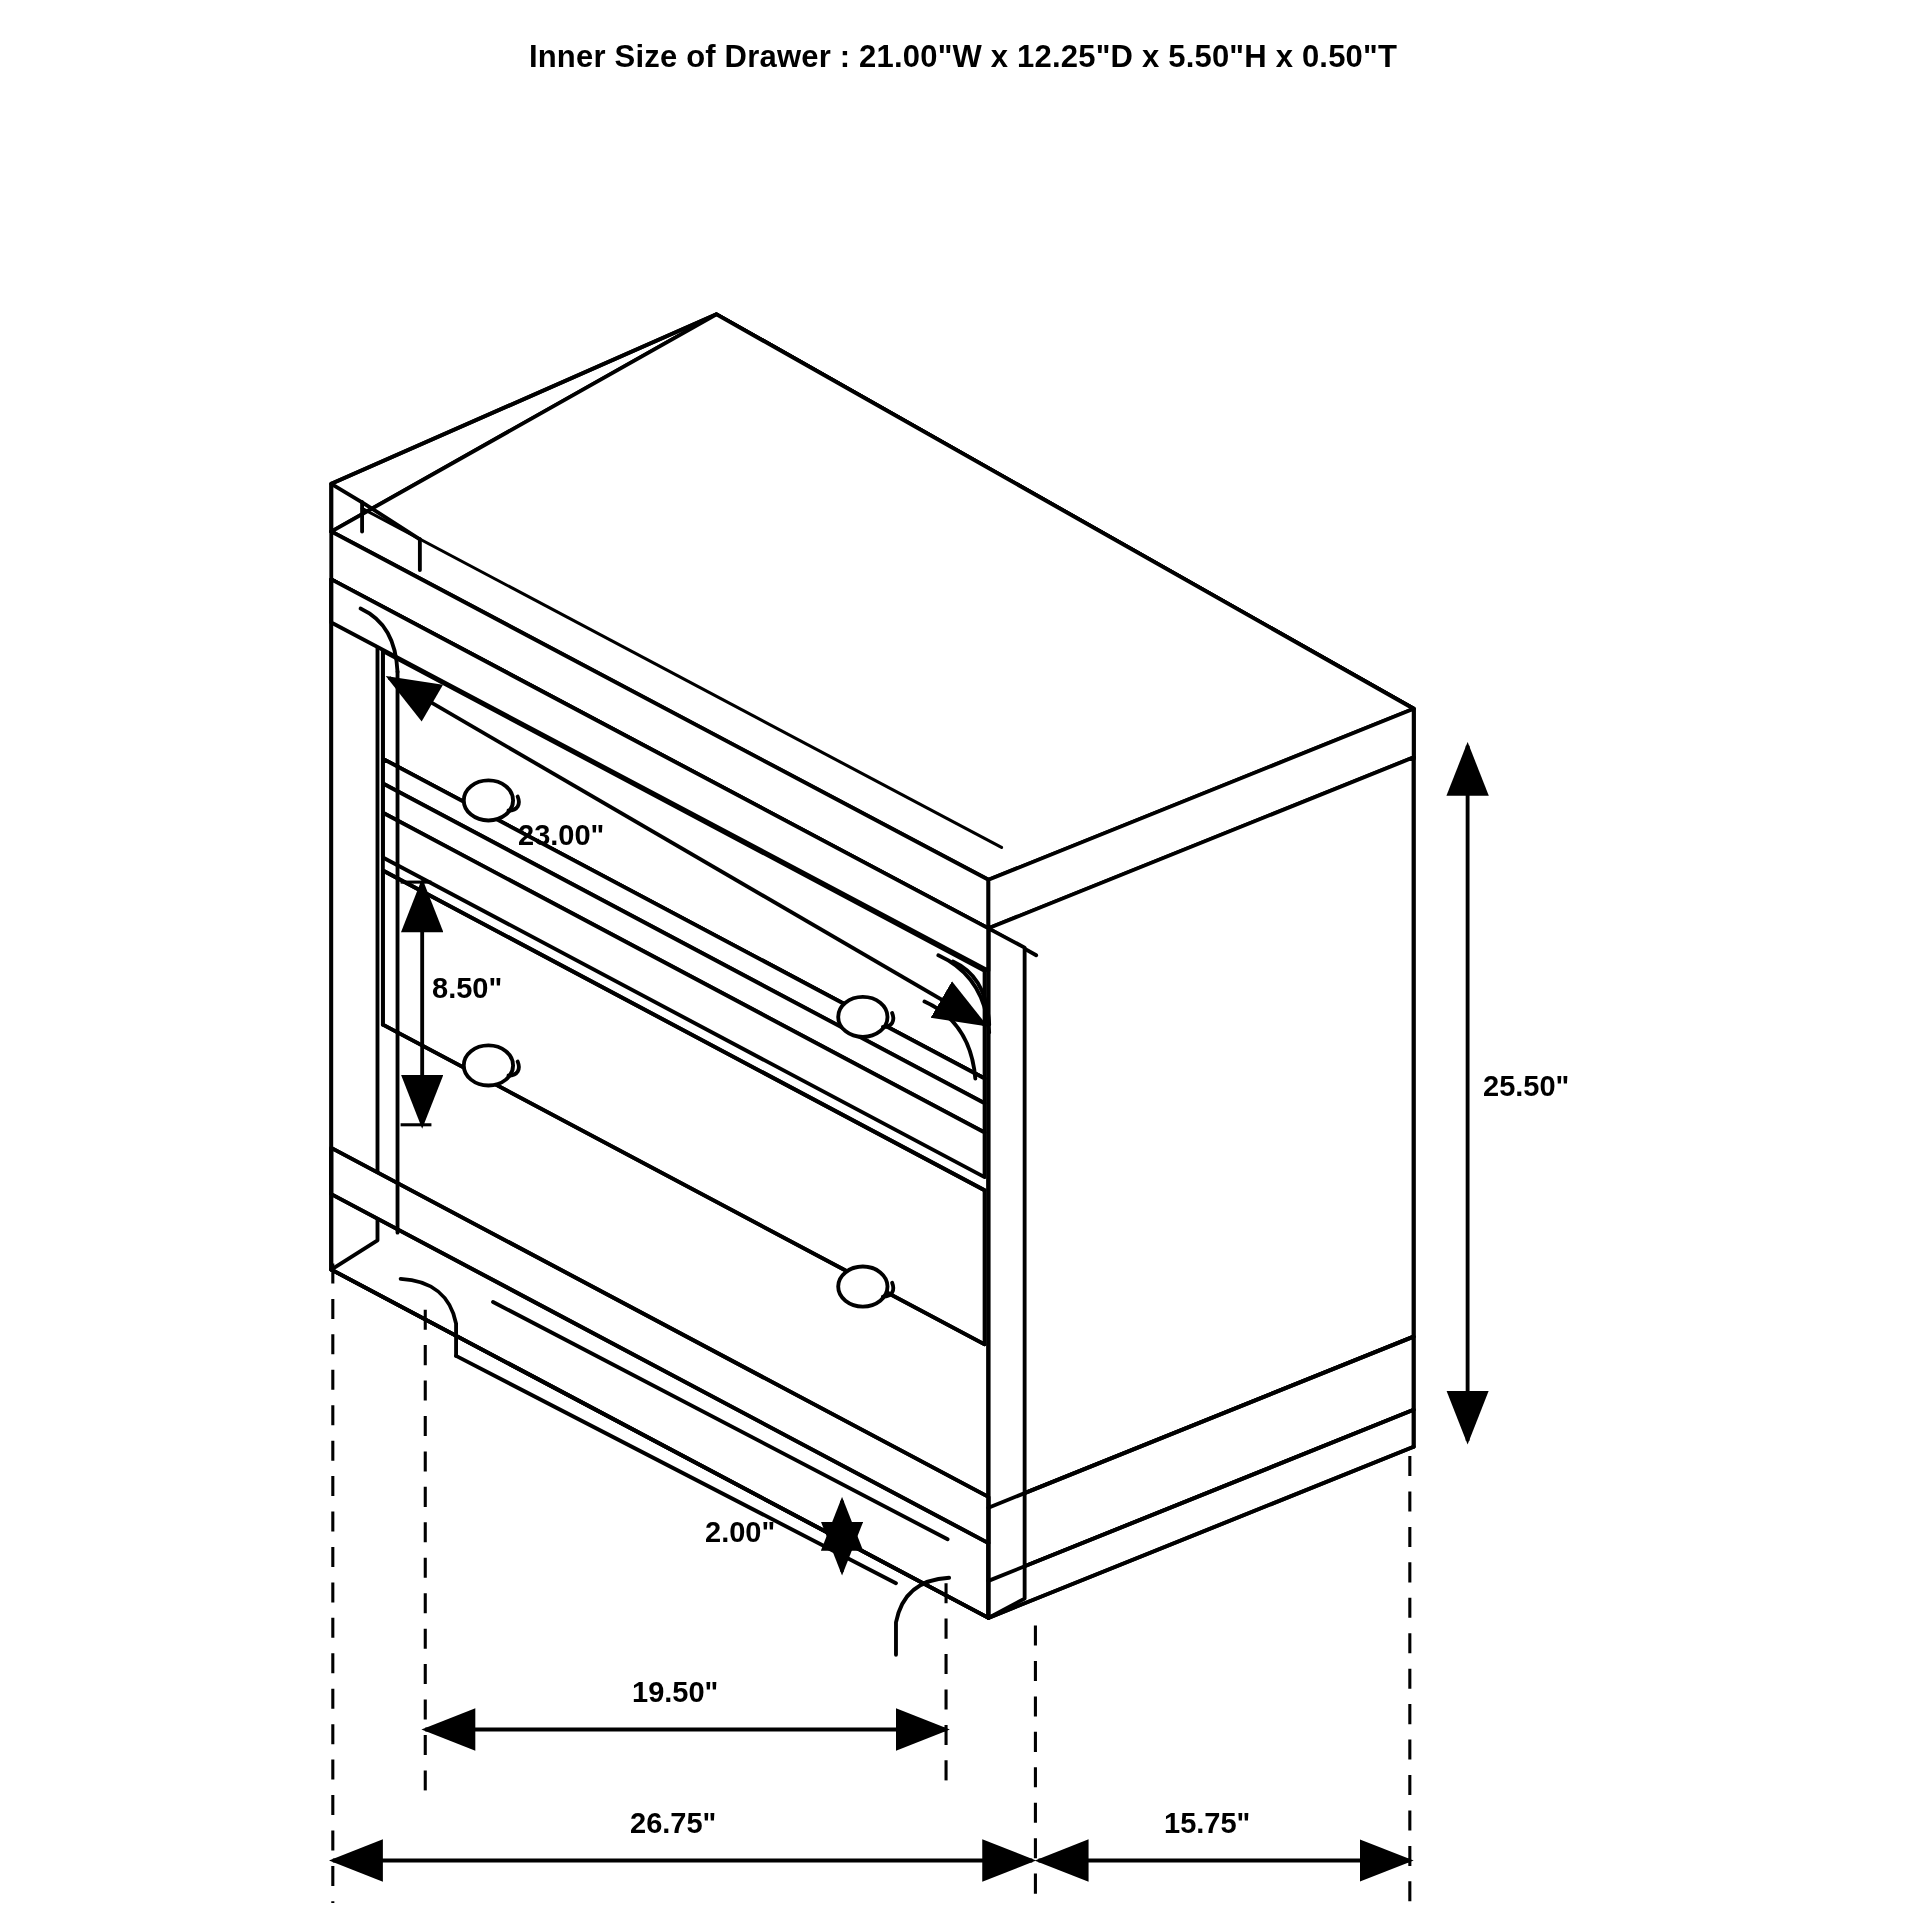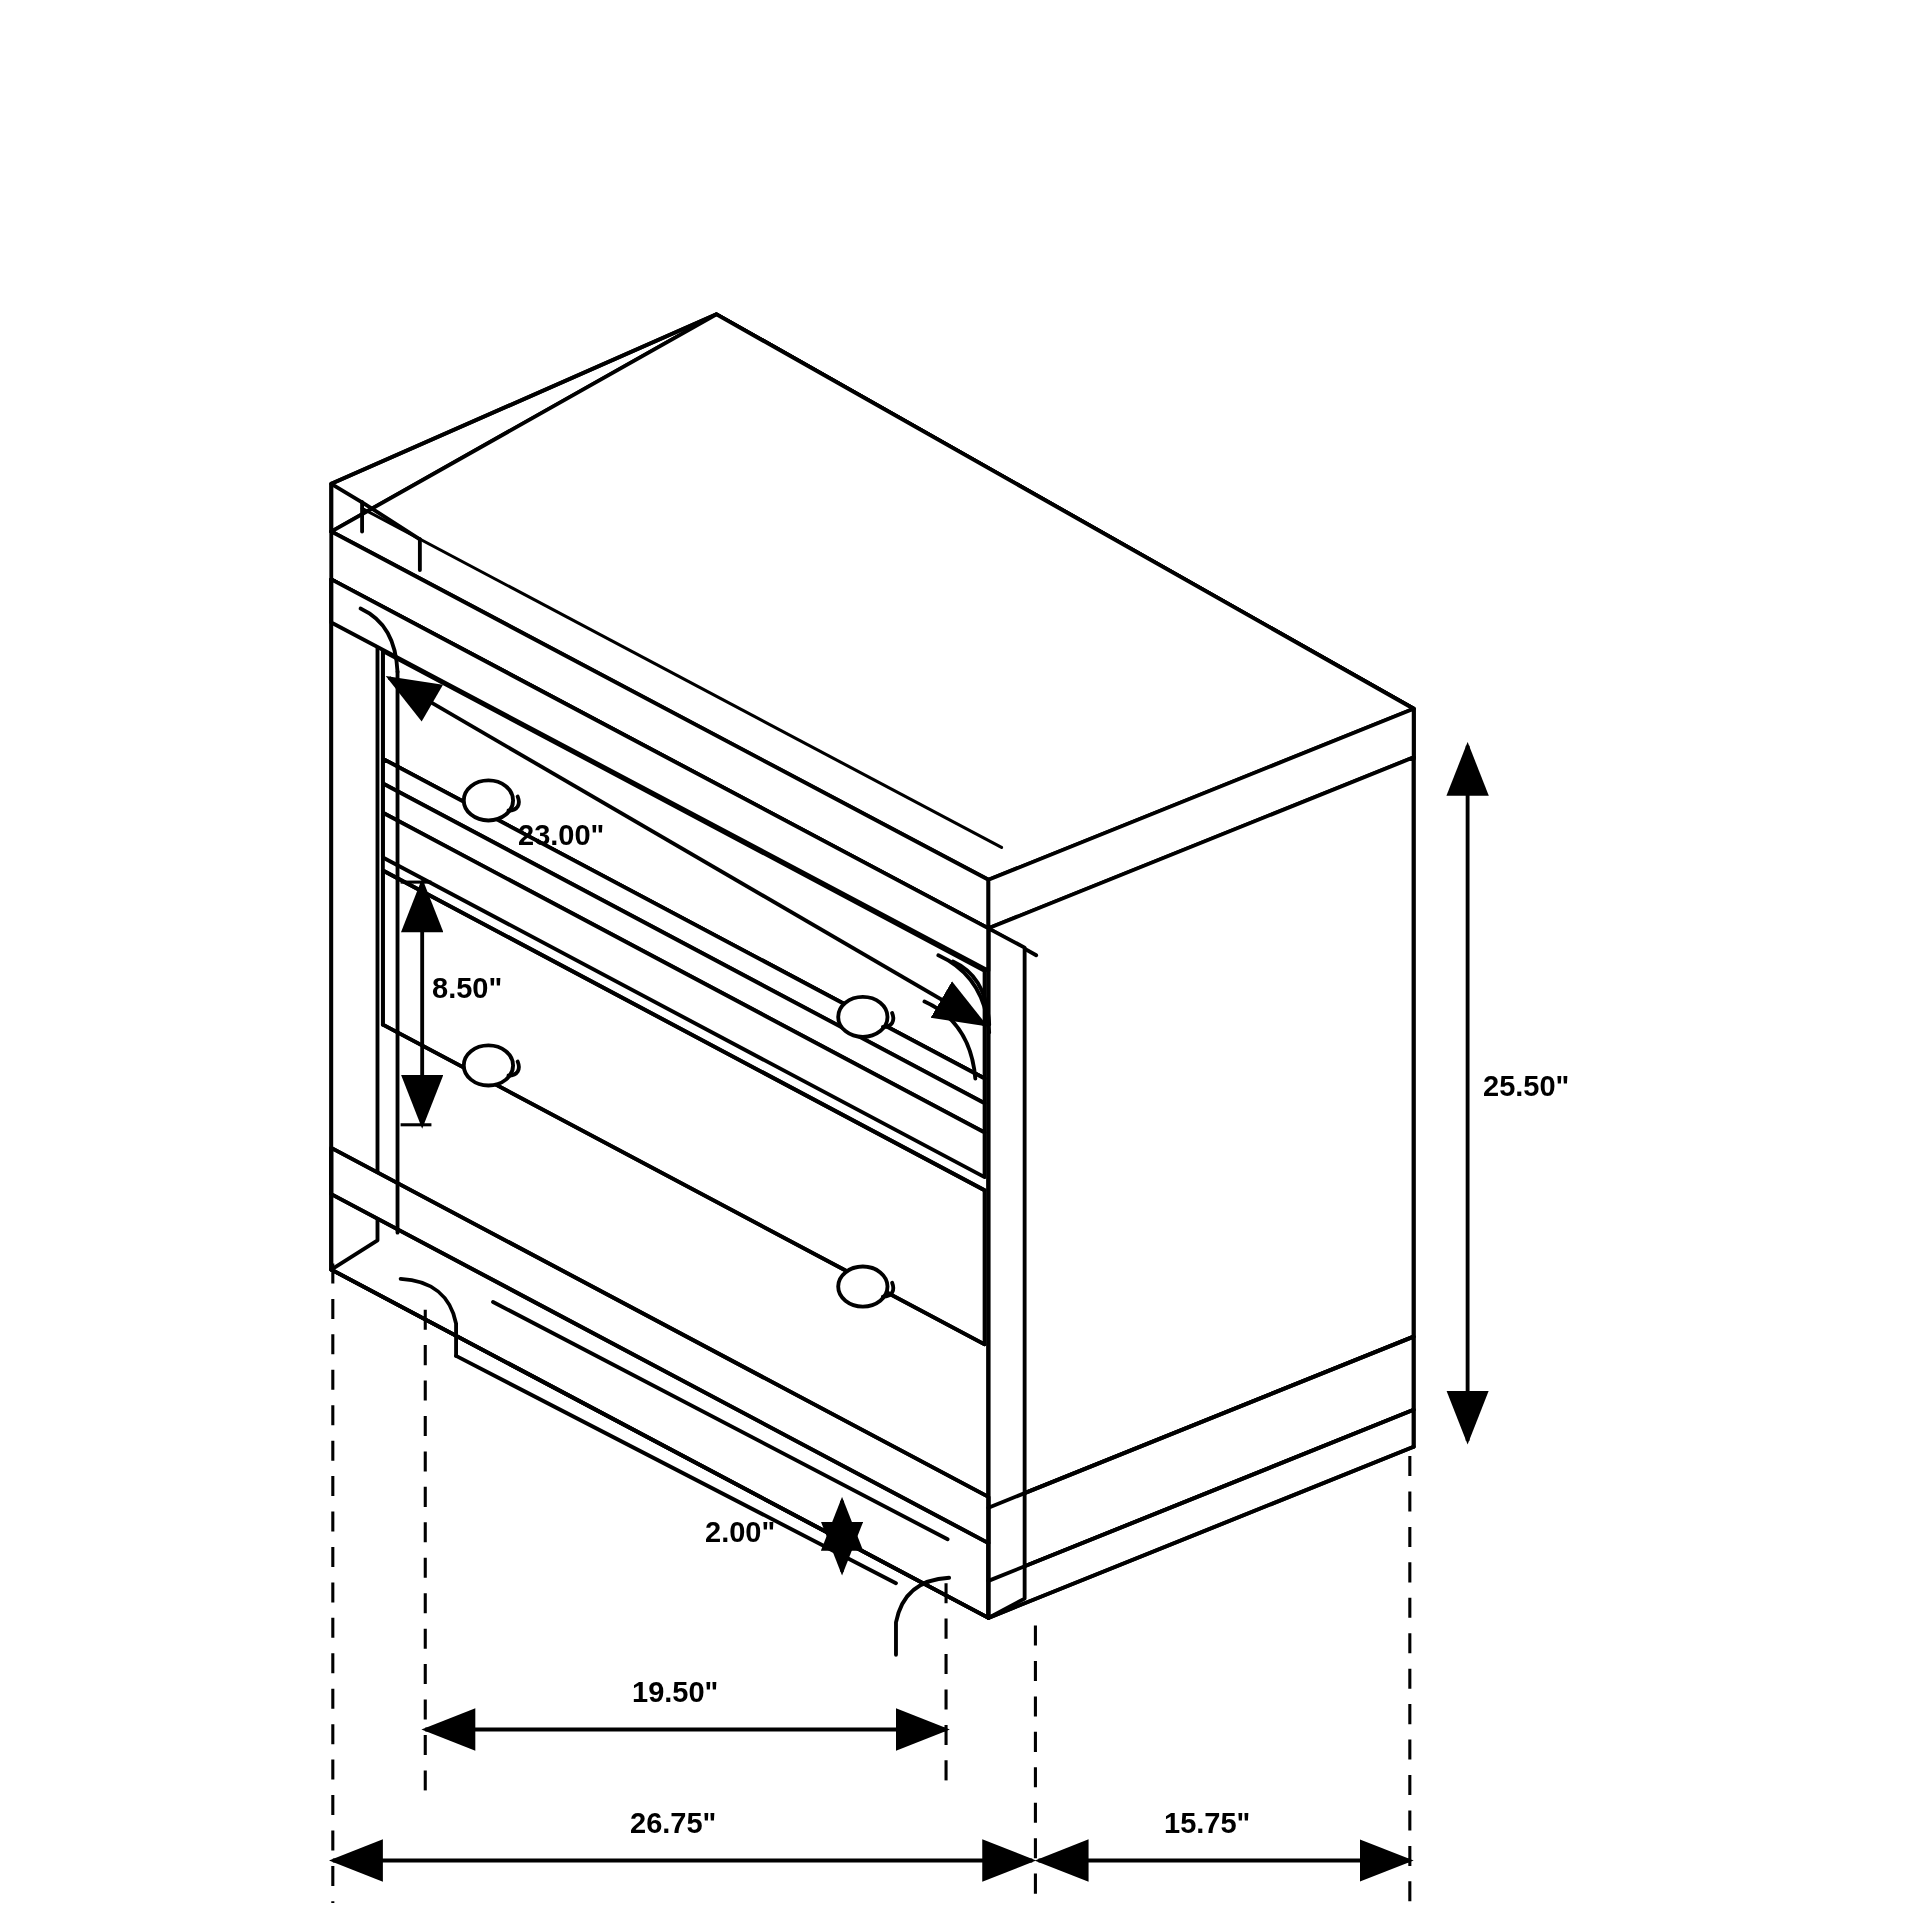--- a/index.html
+++ b/index.html
@@ -43,20 +43,21 @@
     font-weight: bold;
     color: #000000;
     white-space: nowrap;
   }
 </style>
 </head>
 <body>
 
 <div id="stage">
 
+  <div id="title">Inner Size of Drawer : 21.00"W x 12.25"D x 5.50"H x 0.50"T</div>
 
   <svg id="drawing" viewBox="0 0 2500 2500">
     <defs>
       <marker id="arrHead" markerWidth="16" markerHeight="16" refX="13" refY="5.5" orient="auto" markerUnits="strokeWidth">
         <path d="M0,0 L14,5.5 L0,11 z" fill="#000000"></path>
       </marker>
       <marker id="arrTail" markerWidth="16" markerHeight="16" refX="1" refY="5.5" orient="auto" markerUnits="strokeWidth">
         <path d="M14,0 L0,5.5 L14,11 z" fill="#000000"></path>
       </marker>
     </defs>

